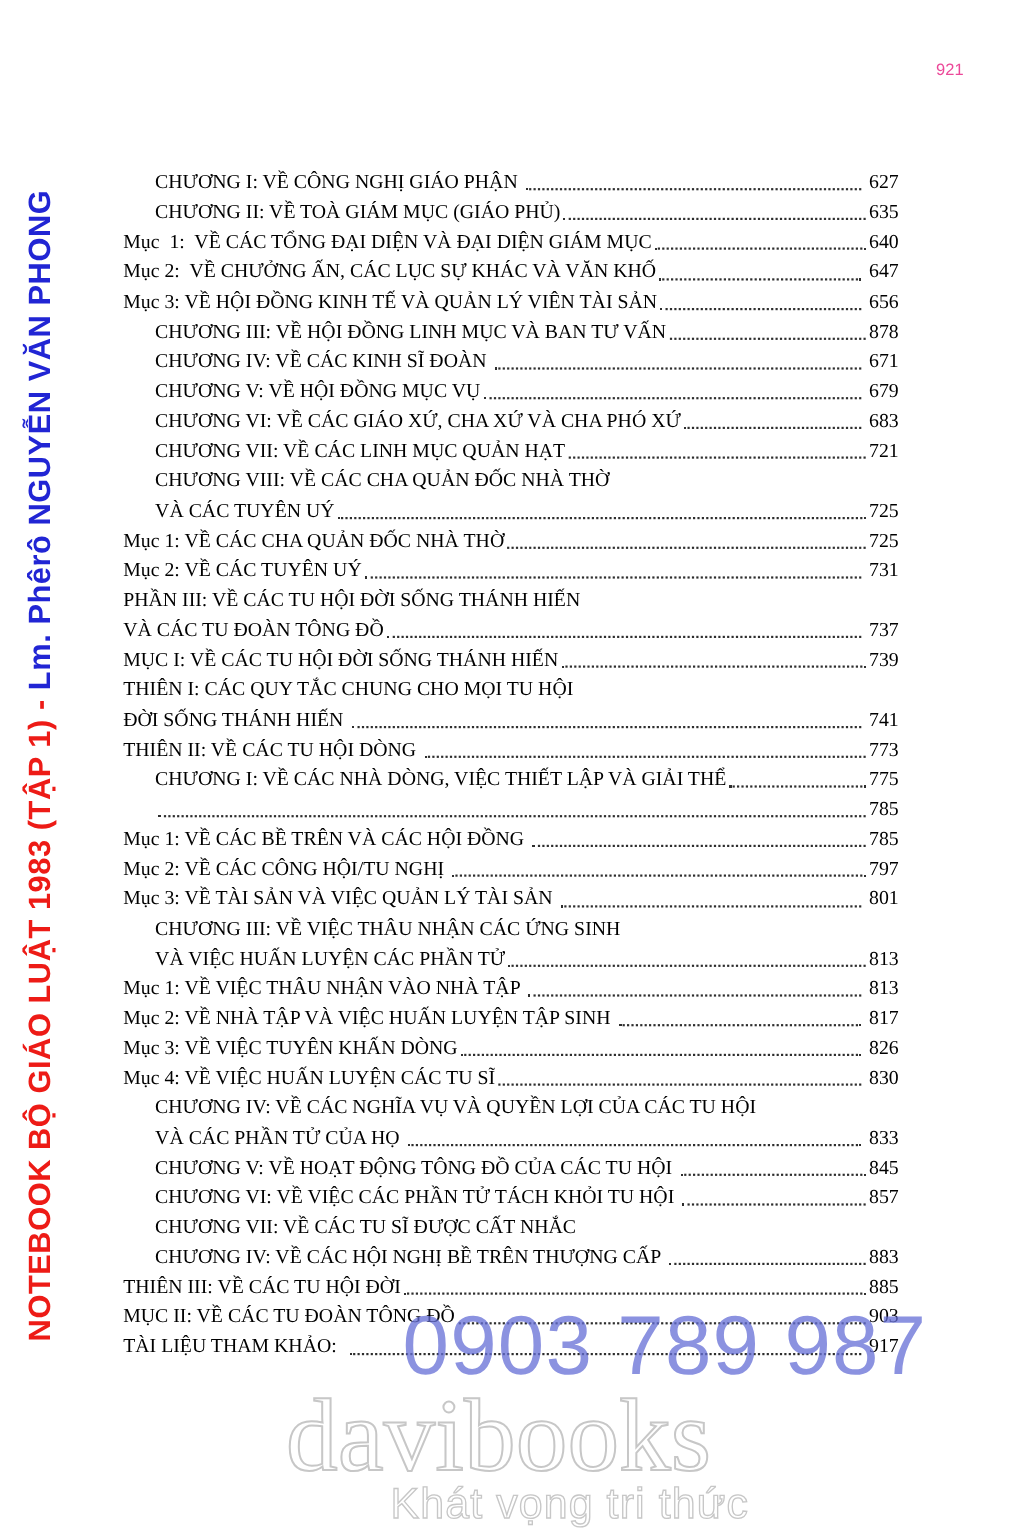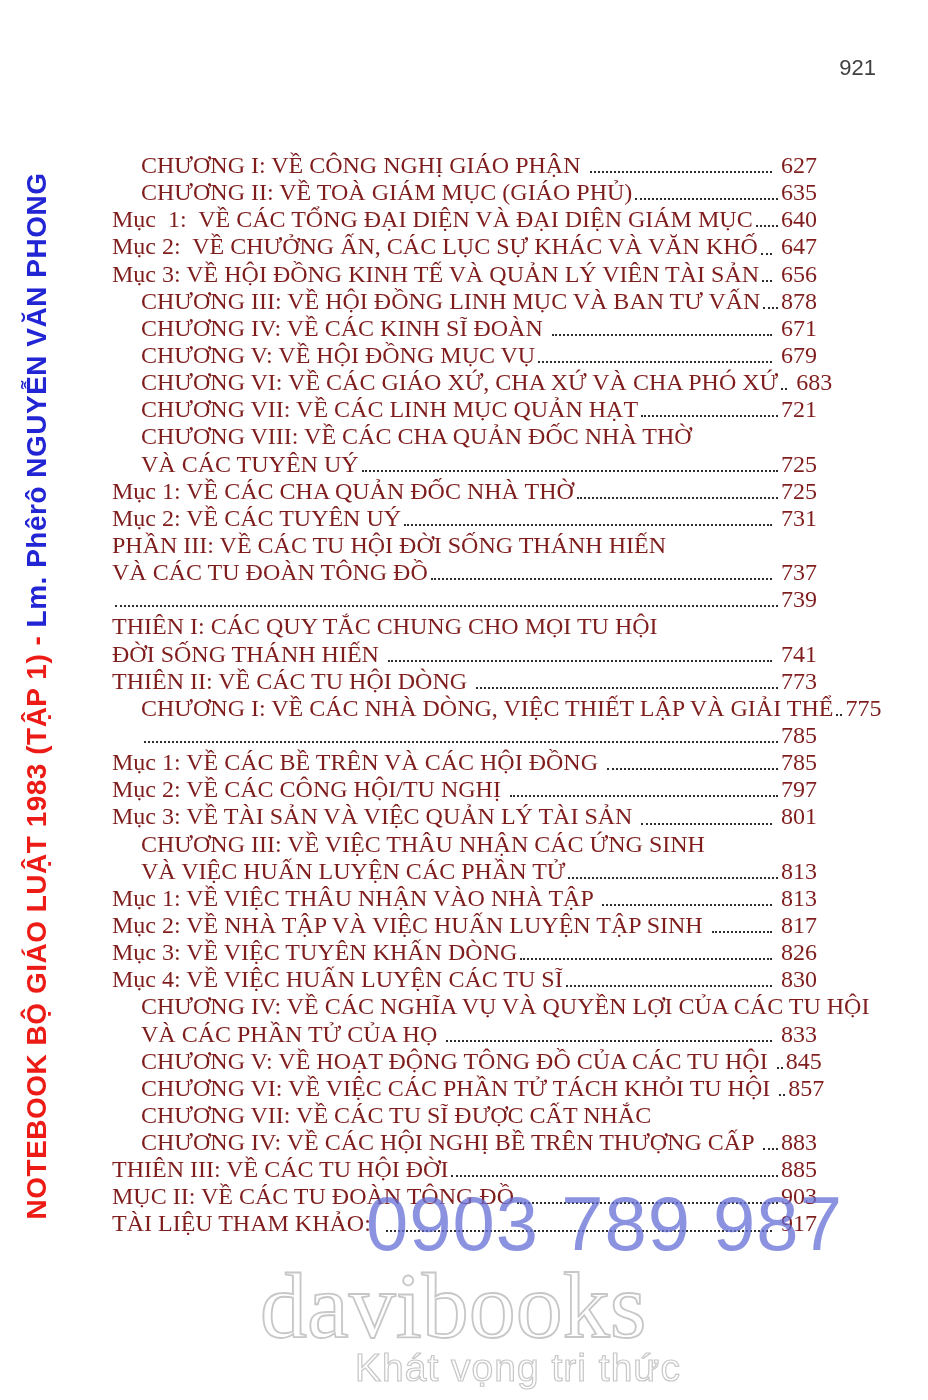--- a/index.html
+++ b/index.html
@@ -12,22 +12,22 @@
     overflow: hidden;
     font-family: "Liberation Serif", serif;
   }
 
   
   .folio {
     position: absolute;
     top: 55px;
     right: 52px;
     font-family: "Liberation Sans", sans-serif;
-    font-size: 22px;
-    color: #404040;
+    font-size: 15px;
+    color: #ec4899;
   }
 
   
   .spine {
     position: absolute;
     left: -511px;
     top: 674px;
     width: 1095px;
     height: 44px;
     transform: rotate(-90deg);
@@ -44,23 +44,23 @@
   .toc {
     position: absolute;
     left: 112px;
     top: 152px;
     width: 705px;
   }
   .toc-row {
     display: flex;
     align-items: baseline;
     height: 27.15px;
-    font-size: 24px;
+    font-size: 18px;
     line-height: 27.15px;
-    color: #7f1d1d;
+    color: #000000;
   }
   .toc-row.indent { padding-left: 29px; }
   .toc-title { white-space: pre; }
   .toc-dots {
     flex: 1 1 auto;
     min-width: 6px;
     border-bottom: 2px dotted #2e2e2e;
     align-self: flex-end;
     margin: 0 3px 6px 3px;
   }
@@ -189,20 +189,21 @@
       <div class="toc-row">
       <span class="toc-title">PHẦN III: VỀ CÁC TU HỘI ĐỜI SỐNG THÁNH HIẾN</span>
 
     </div>
       <div class="toc-row">
       <span class="toc-title">VÀ CÁC TU ĐOÀN TÔNG ĐỒ</span>
       <span class="toc-dots"></span>
       <span class="toc-page"> 737</span>
     </div>
       <div class="toc-row">
+      <span class="toc-title">MỤC I: VỀ CÁC TU HỘI ĐỜI SỐNG THÁNH HIẾN</span>
       <span class="toc-dots"></span>
       <span class="toc-page">739</span>
     </div>
       <div class="toc-row">
       <span class="toc-title">THIÊN I: CÁC QUY TẮC CHUNG CHO MỌI TU HỘI</span>
 
     </div>
       <div class="toc-row">
       <span class="toc-title">ĐỜI SỐNG THÁNH HIẾN </span>
       <span class="toc-dots"></span>

